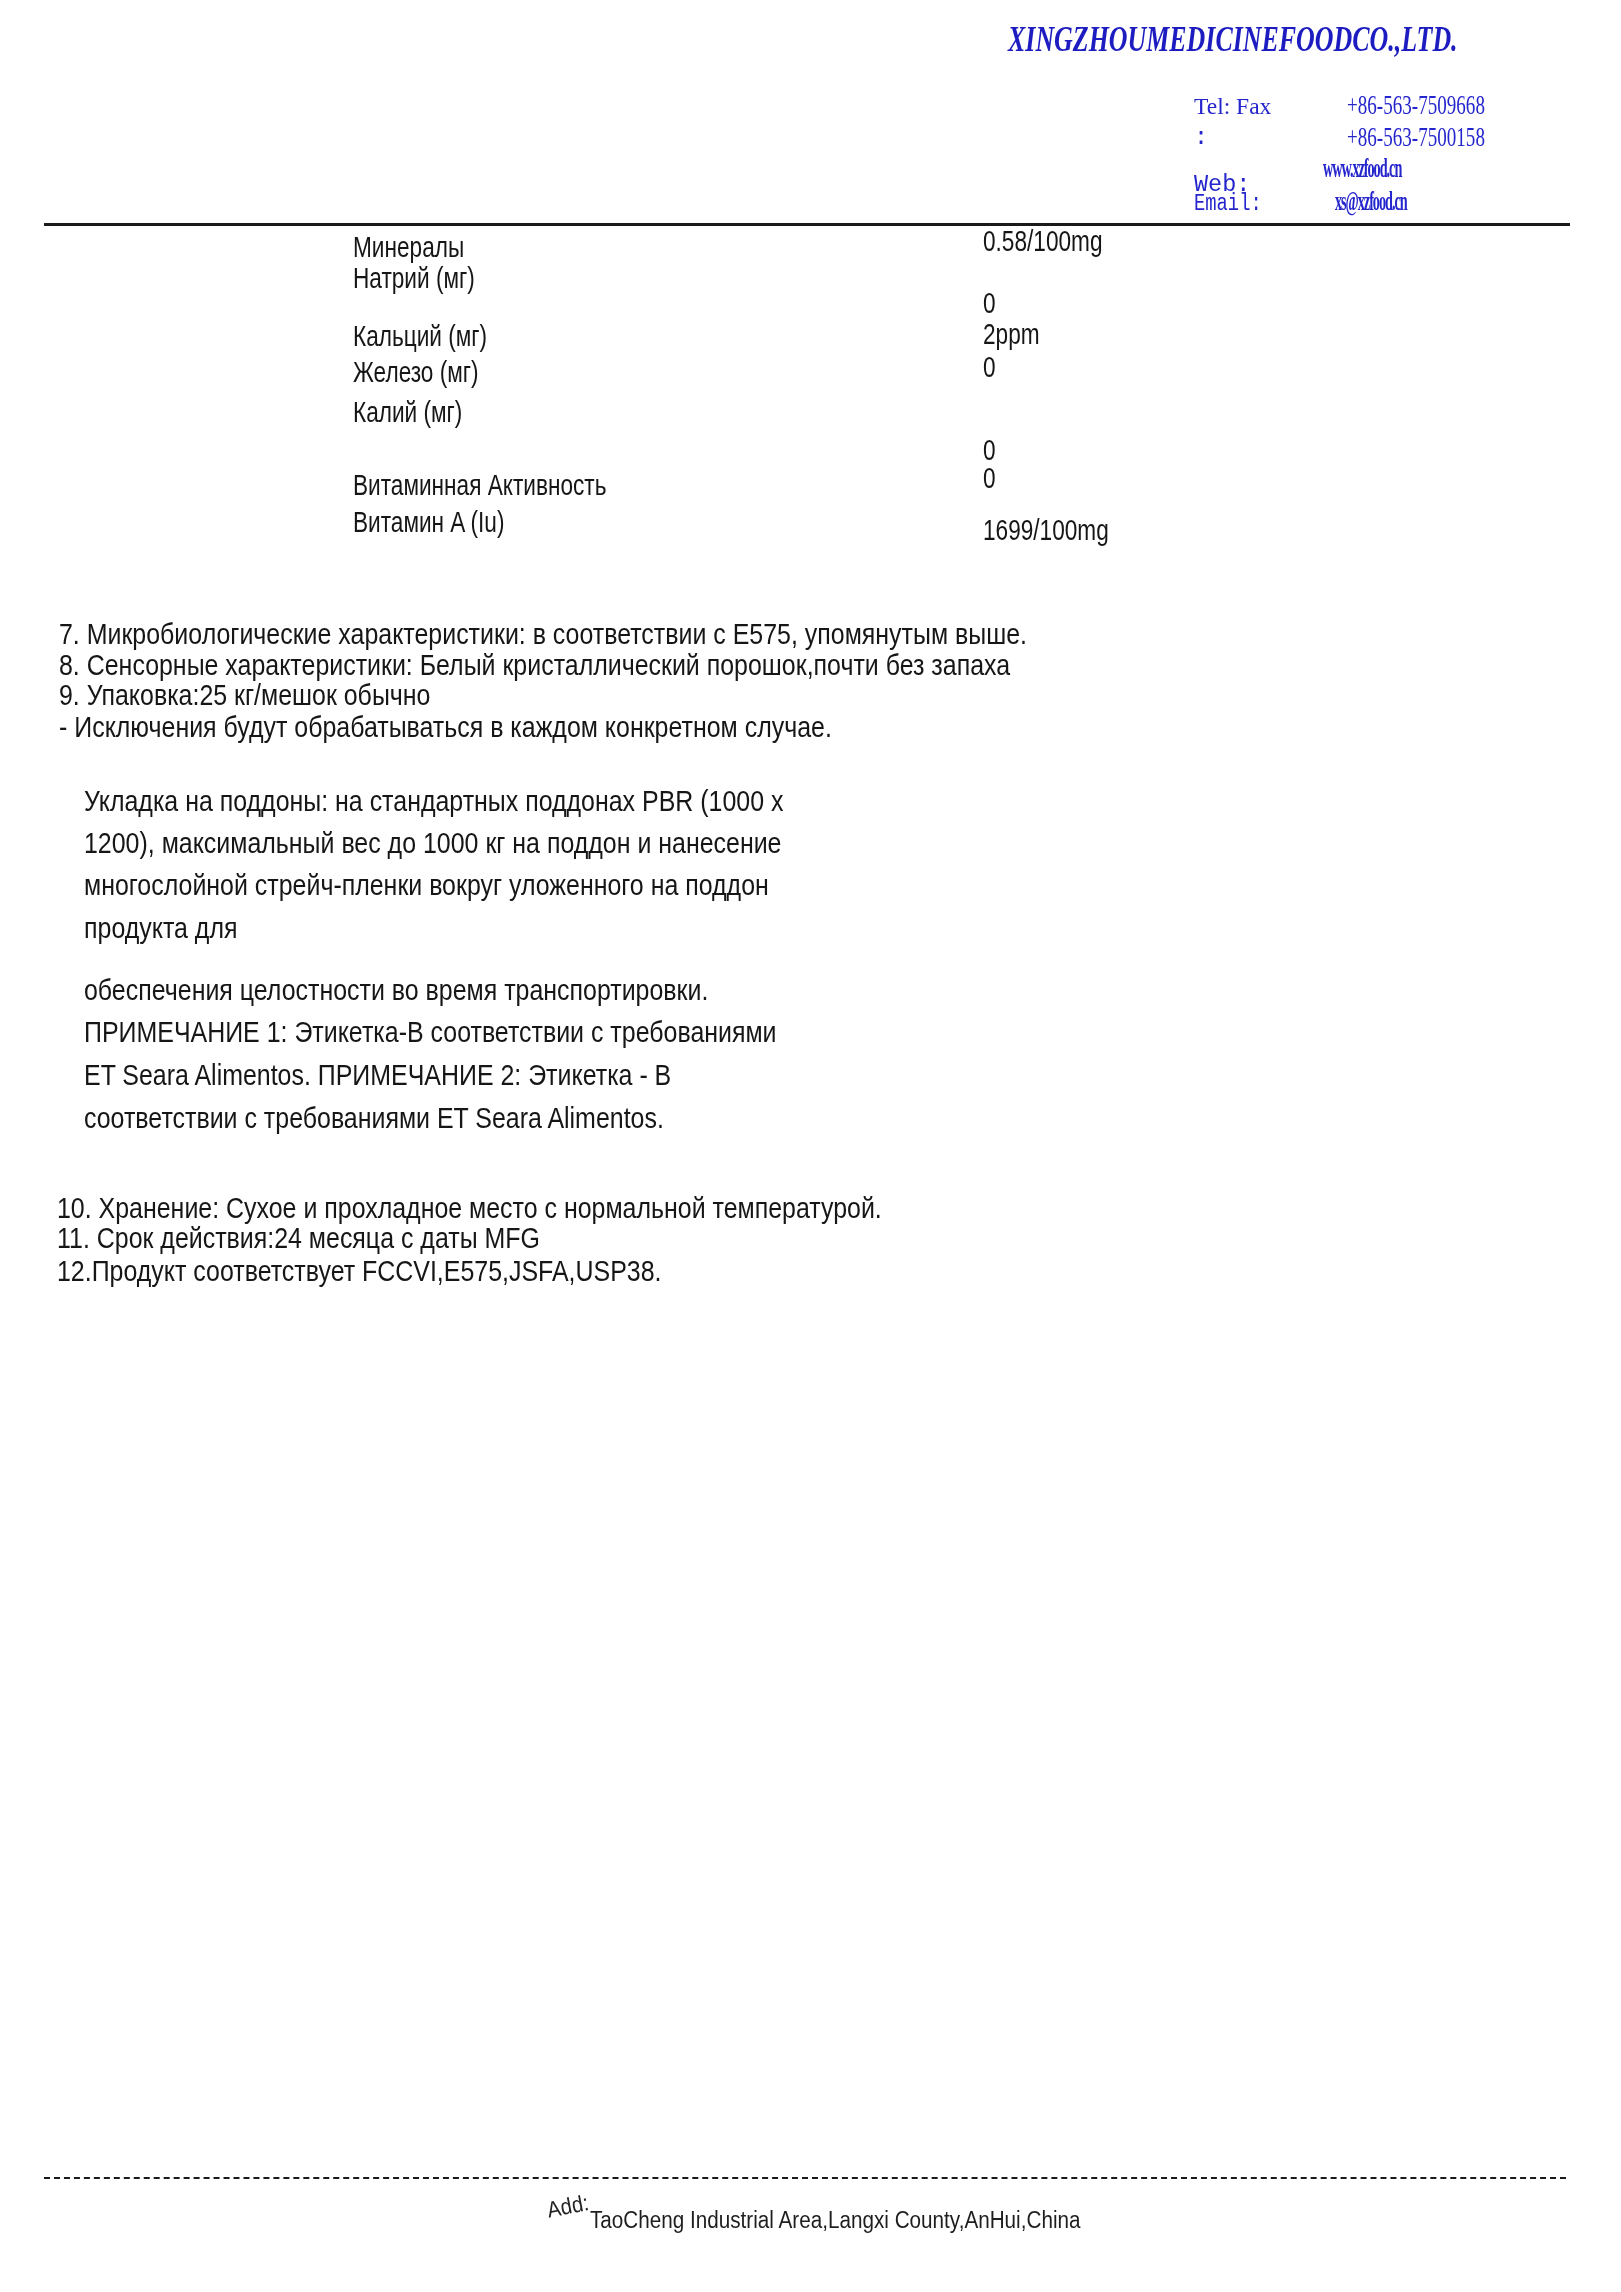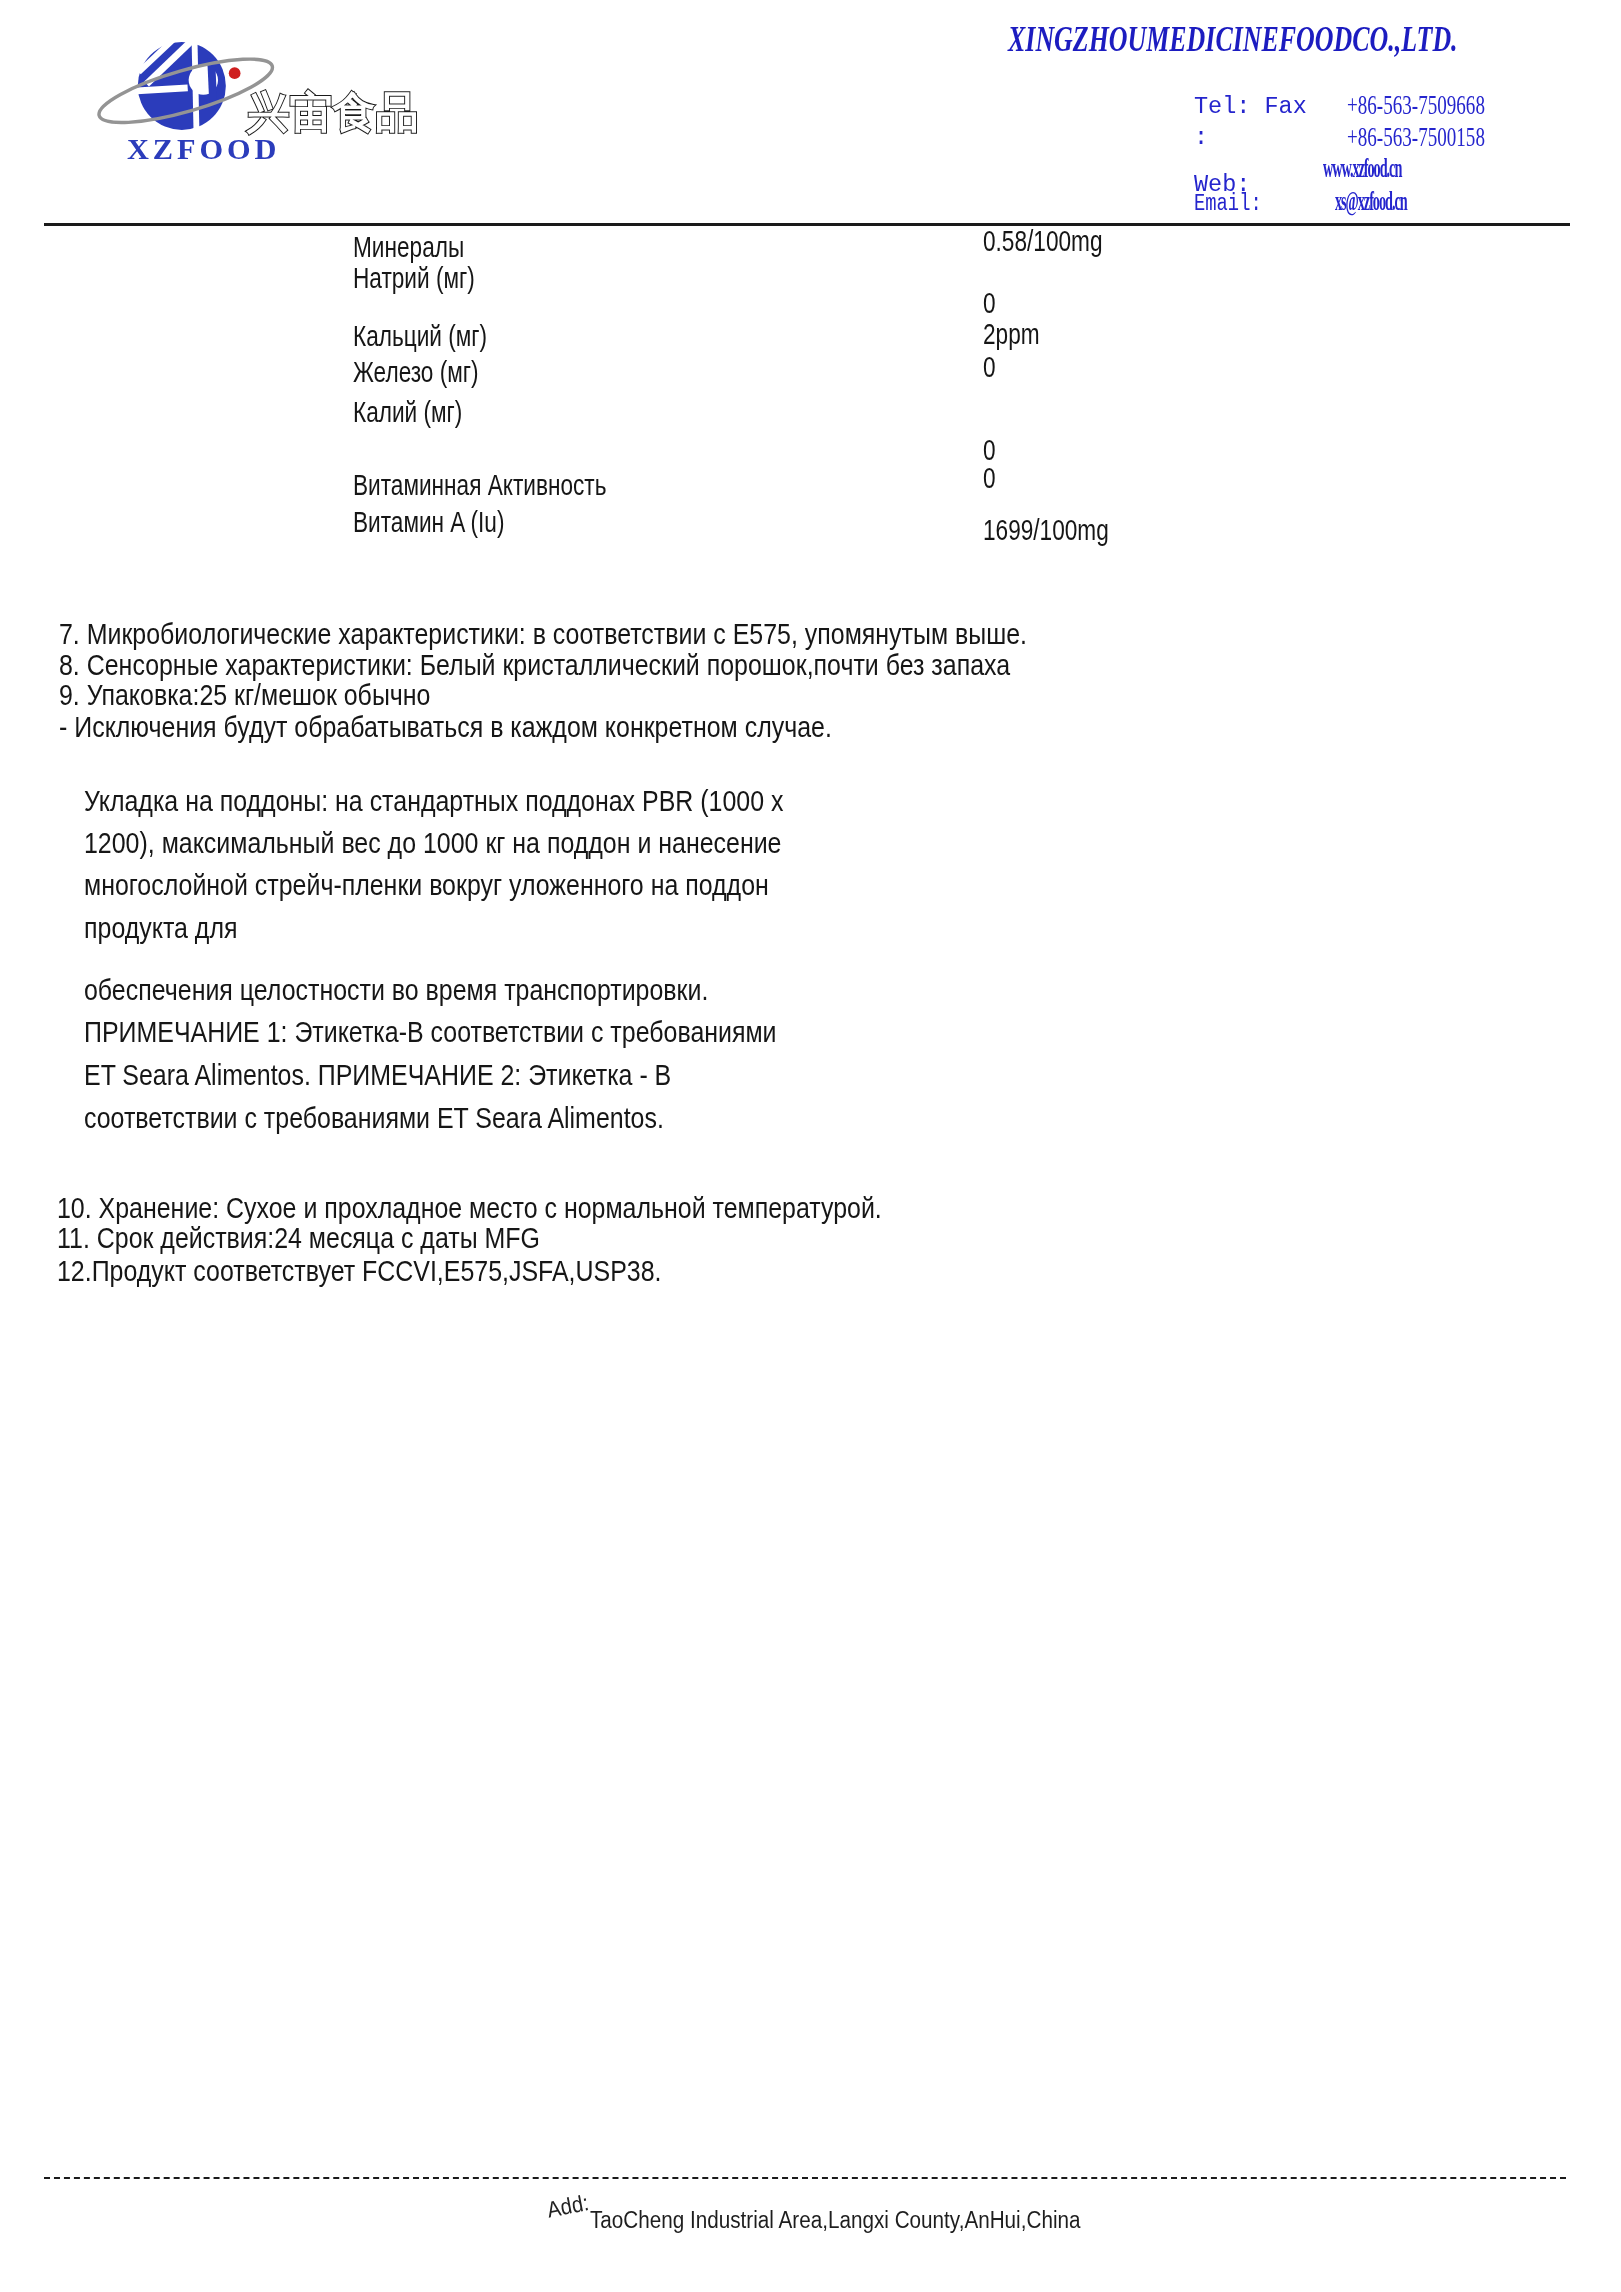--- a/index.html
+++ b/index.html
@@ -75,47 +75,24 @@
   .cn-logo-text{
     font-weight:bold;
     paint-order:stroke fill;
   }
 </style>
 </head>
 <body>
 
 <div class="page">
 
-  <div class="abs logo-box">
-    <svg width="372" height="137" viewBox="0 0 380 140">
-
-      <g>
-        <circle cx="106" cy="50" r="45" fill="#2b3cbb"></circle>
-        <line x1="70" y1="48" x2="118" y2="2" stroke="#ffffff" stroke-width="7"></line>
-        <line x1="62" y1="36" x2="100" y2="0" stroke="#ffffff" stroke-width="6"></line>
-        <line x1="60" y1="55" x2="112" y2="52" stroke="#ffffff" stroke-width="7"></line>
-        <line x1="119" y1="3" x2="121" y2="97" stroke="#ffffff" stroke-width="6"></line>
-        <circle cx="128" cy="44" r="15" fill="#ffffff"></circle>
-        <line x1="136" y1="22" x2="138" y2="66" stroke="#2b3cbb" stroke-width="8"></line>
-      </g>
-
-      <g>
-        <ellipse cx="110" cy="55" rx="92" ry="21" fill="none" stroke="#949494" stroke-width="3.5" transform="rotate(-16 110 55)"></ellipse>
-        <circle cx="160" cy="37" r="6" fill="#cf1f1f"></circle>
-      </g>
-
-      <text x="172" y="92" class="cn-logo-text" font-size="44" fill="#ffffff" stroke="#1a1a1a" stroke-width="2" font-family="Liberation Sans, sans-serif">兴宙食品</text>
-
-      <text x="50" y="125" font-size="31" font-weight="bold" fill="#2b3cbb" letter-spacing="4" font-family="Liberation Serif, serif">XZFOOD</text>
-    </svg>
-  </div>
 
   <div class="abs company-title">XINGZHOUMEDICINEFOODCO.,LTD.</div>
 
-  <div class="abs contact-label" style="left:1194px;top:93px;">Tel: Fax</div>
+  <div class="abs contact-label" style="left:1194px;top:93px;font-family:Liberation Serif, serif;">Tel: Fax</div>
   <div class="abs contact-value" style="left:1347px;top:90px;">+86-563-7509668</div>
 
   <div class="abs contact-label" style="left:1194px;top:124px;">:</div>
   <div class="abs contact-value" style="left:1347px;top:122px;">+86-563-7500158</div>
 
   <div class="abs contact-label" style="left:1194px;top:171px;">Web:</div>
   <div class="abs contact-value squished" style="left:1323px;top:153px;">www.xzfood.cn</div>
 
   <div class="abs contact-label squished-label" style="left:1194px;top:190px;">Email:</div>
   <div class="abs contact-value squished" style="left:1335px;top:186px;">xs@xzfood.cn</div>

